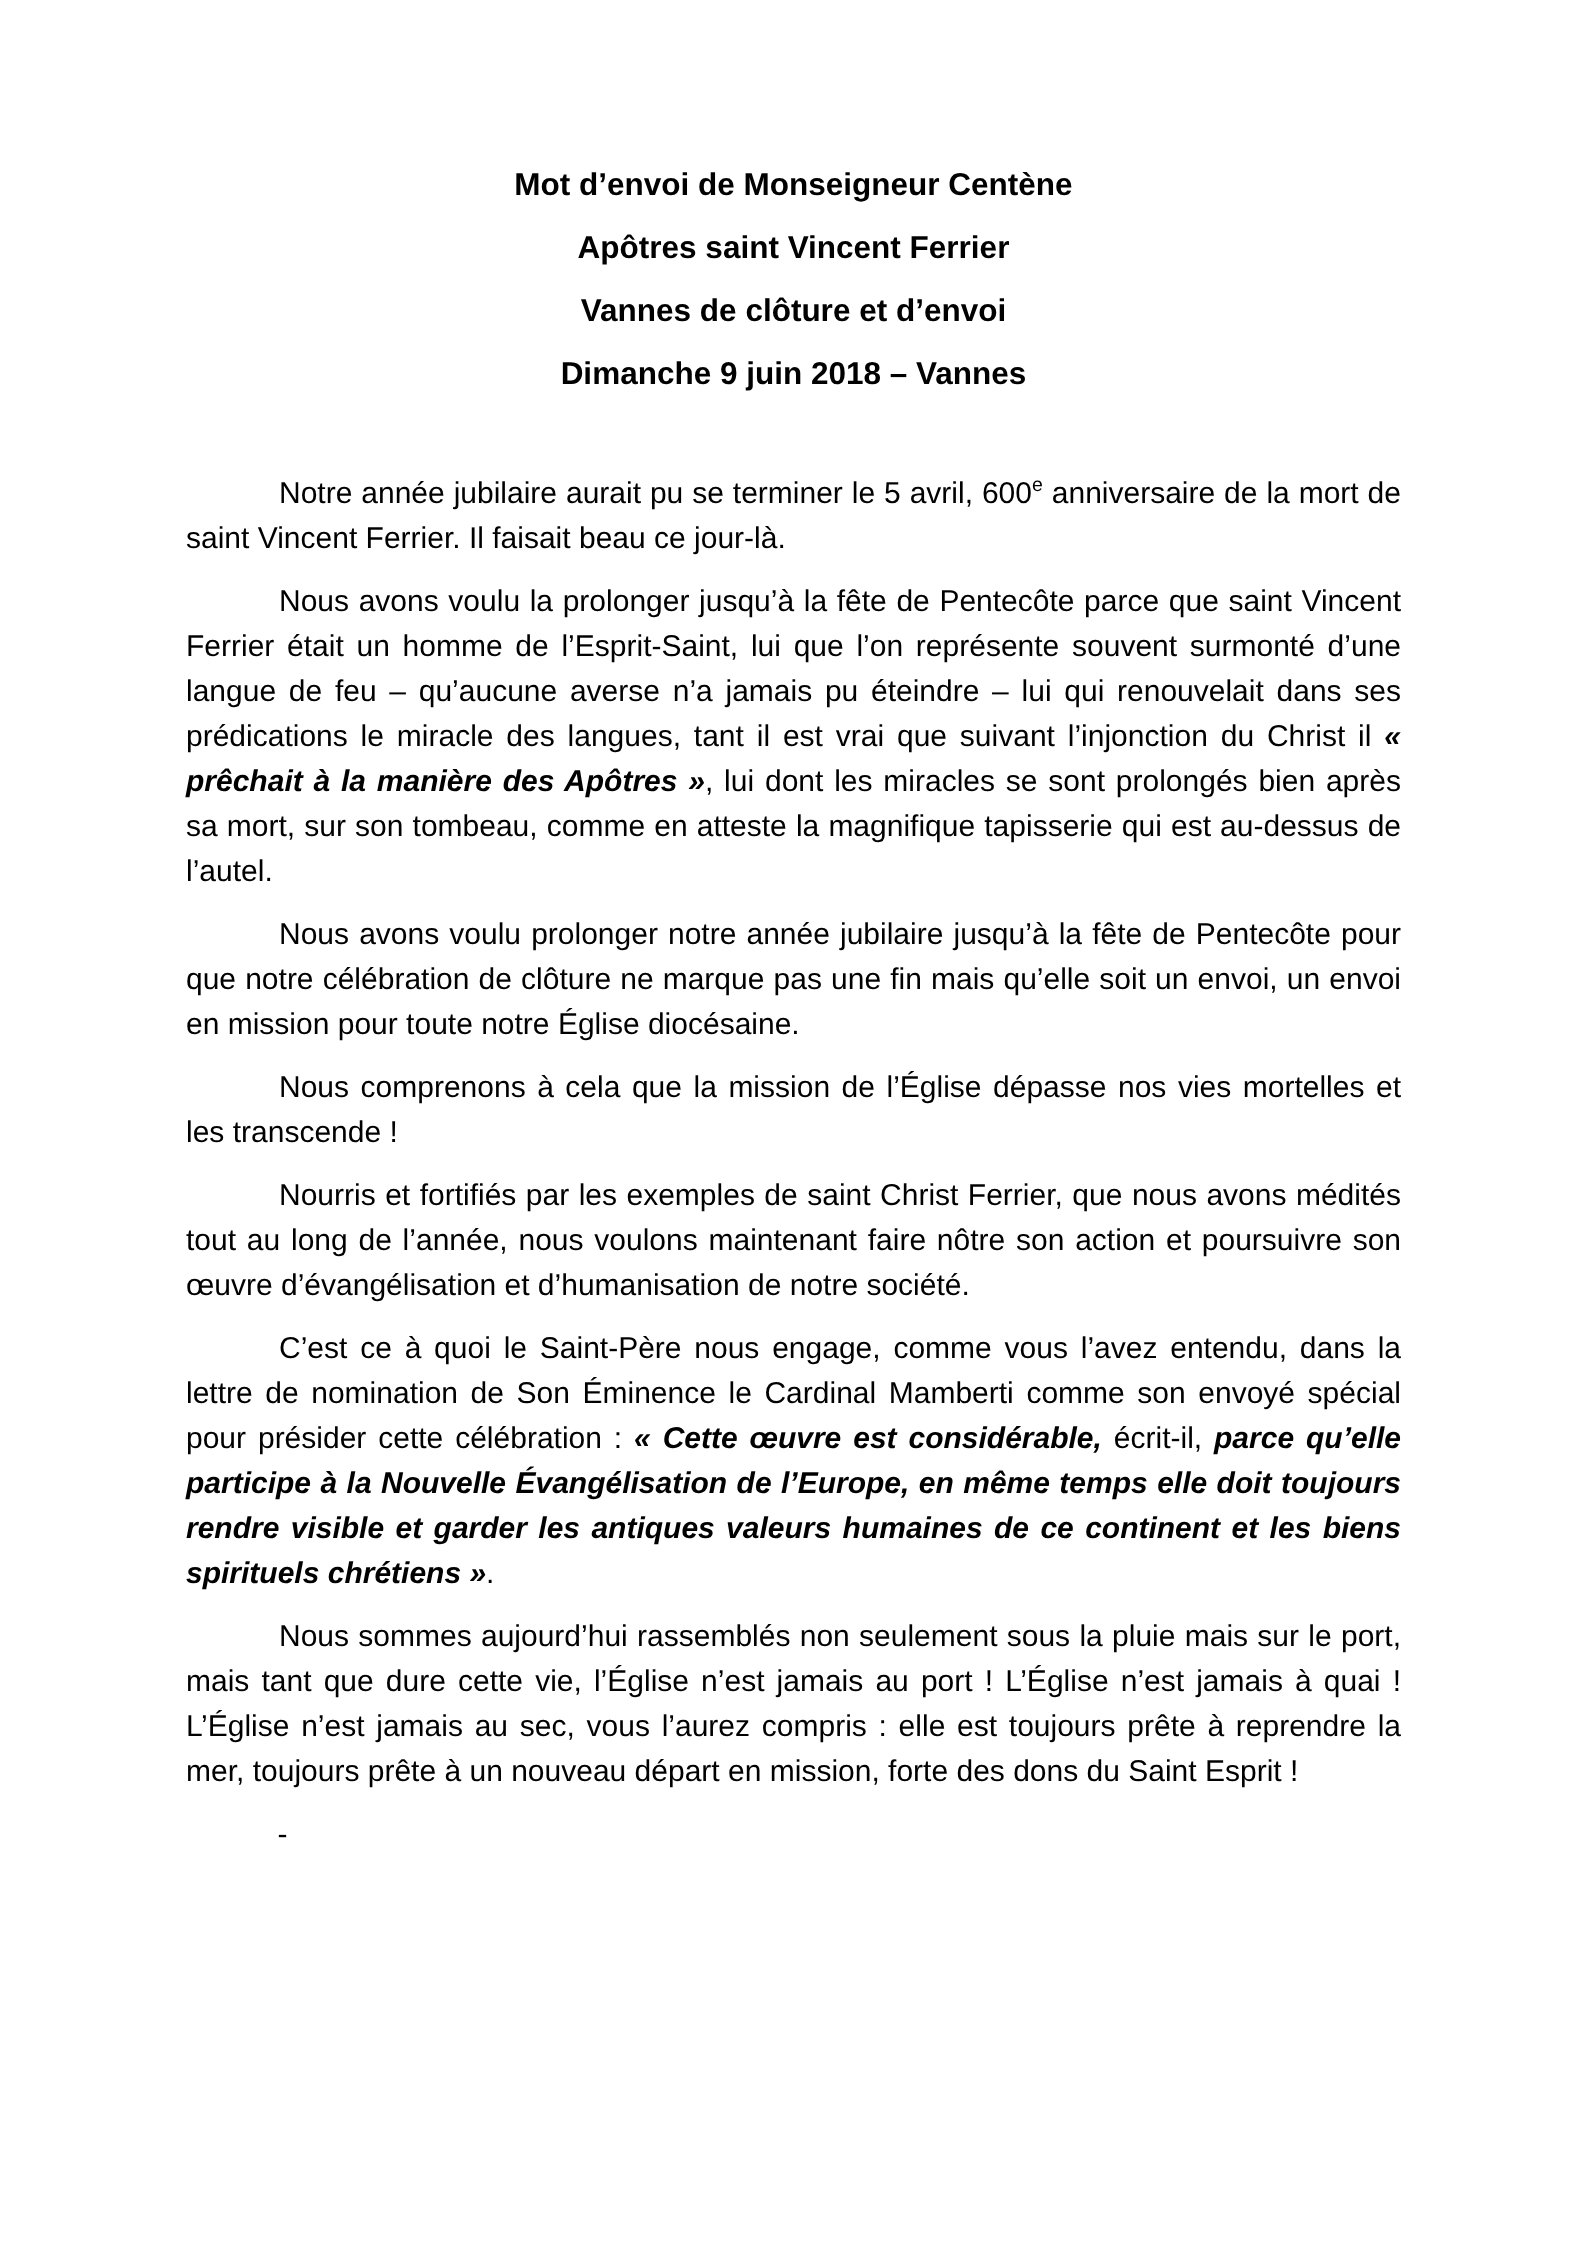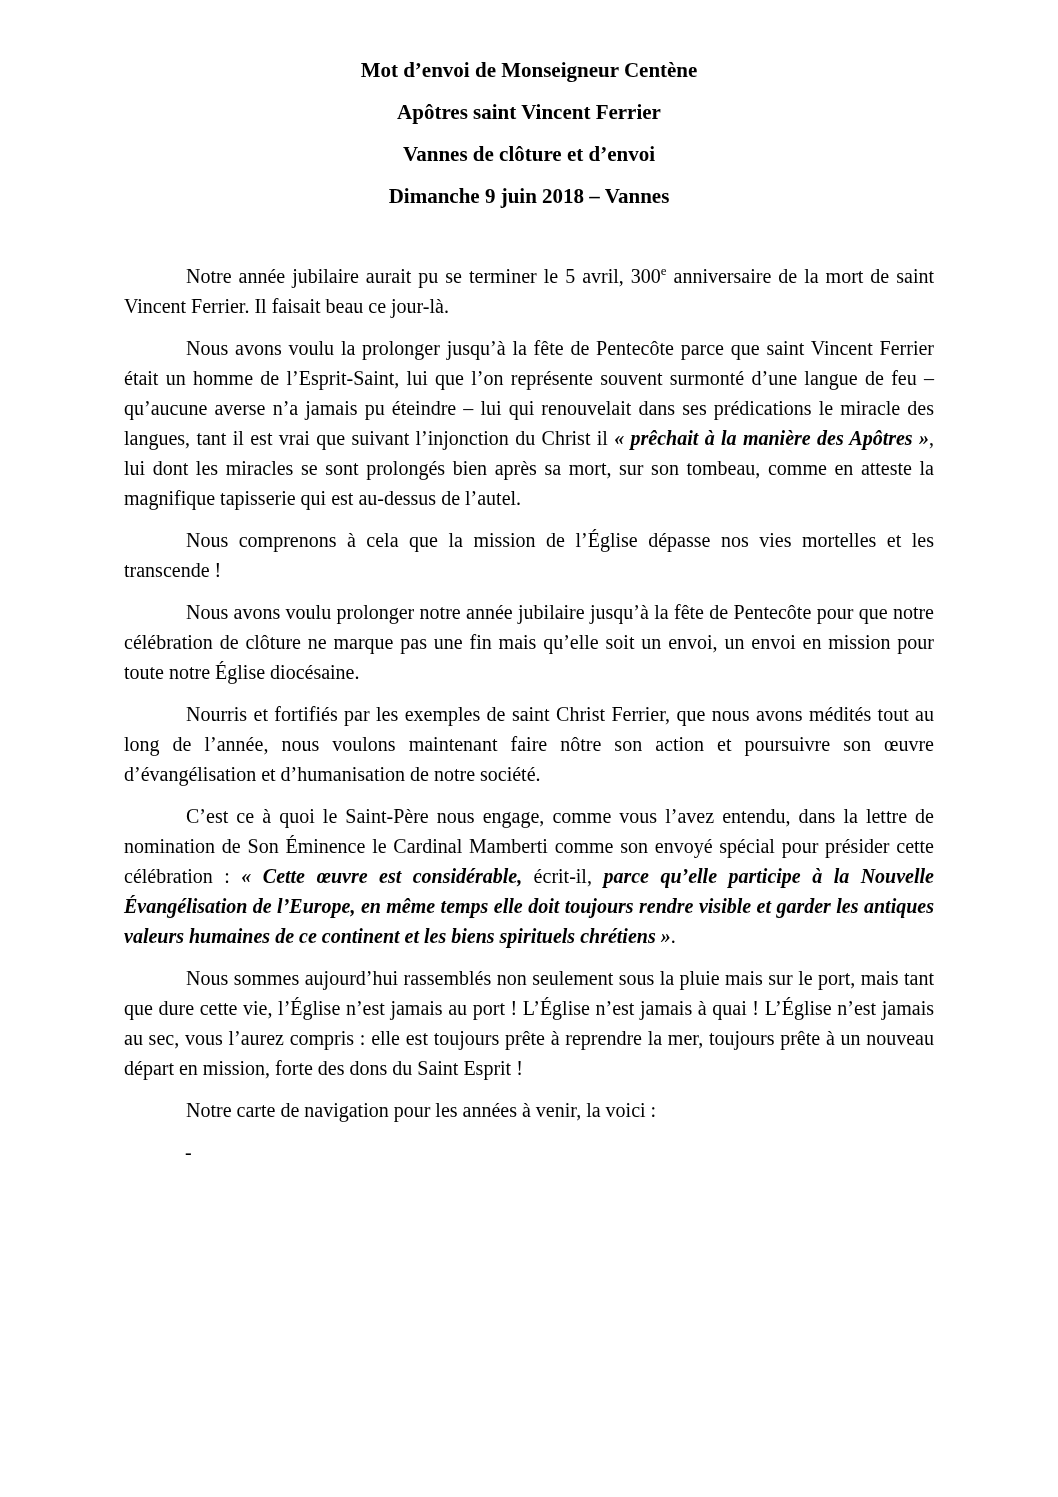--- a/index.html
+++ b/index.html
@@ -3,23 +3,23 @@
 <meta charset="utf-8">
 <style>
   html, body { margin: 0; padding: 0; background: #ffffff; }
   .page {
     position: relative;
     width: 1058px;
     height: 1497px;
     margin: 0 auto;
     background: #ffffff;
     color: #000000;
-    font-family: Liberation Serif, serif;
+    font-family: Liberation Sans, sans-serif;
     box-sizing: border-box;
-    padding: 58px 124px 0 124px;
+    padding: 111px 124px 0 124px;
     overflow: hidden;
   }
   .doc-header p {
     margin: 0 0 17px 0;
     text-align: center;
     font-weight: bold;
     font-size: 21px;
     line-height: 25px;
   }
   .doc-body {
@@ -48,25 +48,24 @@
 <body>
 
 <div class="page">
   <div class="doc-header">
     <p>Mot d’envoi de Monseigneur Centène</p>
     <p>Apôtres saint Vincent Ferrier</p>
     <p>Vannes de clôture et d’envoi</p>
     <p>Dimanche 9 juin 2018 – Vannes</p>
   </div>
   <div class="doc-body">
-      <p class="para"><span class="seg-normal">Notre année jubilaire aurait pu se terminer le 5 avril, 300</span><sup class="seg-superscript">e</sup><span class="seg-normal"> anniversaire de la mort de saint Vincent Ferrier. Il faisait beau ce jour-là.</span></p>
+      <p class="para"><span class="seg-normal">Notre année jubilaire aurait pu se terminer le 5 avril, 600</span><sup class="seg-superscript">e</sup><span class="seg-normal"> anniversaire de la mort de saint Vincent Ferrier. Il faisait beau ce jour-là.</span></p>
       <p class="para"><span class="seg-normal">Nous avons voulu la prolonger jusqu’à la fête de Pentecôte parce que saint Vincent Ferrier était un homme de l’Esprit-Saint, lui que l’on représente souvent surmonté d’une langue de feu – qu’aucune averse n’a jamais pu éteindre – lui qui renouvelait dans ses prédications le miracle des langues, tant il est vrai que suivant l’injonction du Christ il </span><span class="seg-bold-italic">« prêchait à la manière des Apôtres »</span><span class="seg-normal">, lui dont les miracles se sont prolongés bien après sa mort, sur son tombeau, comme en atteste la magnifique tapisserie qui est au-dessus de l’autel.</span></p>
+      <p class="para"><span class="seg-normal">Nous avons voulu prolonger notre année jubilaire jusqu’à la fête de Pentecôte pour que notre célébration de clôture ne marque pas une fin mais qu’elle soit un envoi, un envoi en mission pour toute notre Église diocésaine.</span></p>
       <p class="para"><span class="seg-normal">Nous comprenons à cela que la mission de l’Église dépasse nos vies mortelles et les transcende !</span></p>
-      <p class="para"><span class="seg-normal">Nous avons voulu prolonger notre année jubilaire jusqu’à la fête de Pentecôte pour que notre célébration de clôture ne marque pas une fin mais qu’elle soit un envoi, un envoi en mission pour toute notre Église diocésaine.</span></p>
       <p class="para"><span class="seg-normal">Nourris et fortifiés par les exemples de saint Christ Ferrier, que nous avons médités tout au long de l’année, nous voulons maintenant faire nôtre son action et poursuivre son œuvre d’évangélisation et d’humanisation de notre société.</span></p>
       <p class="para"><span class="seg-normal">C’est ce à quoi le Saint-Père nous engage, comme vous l’avez entendu, dans la lettre de nomination de Son Éminence le Cardinal Mamberti comme son envoyé spécial pour présider cette célébration : </span><span class="seg-bold-italic">« Cette œuvre est considérable,</span><span class="seg-normal"> écrit-il, </span><span class="seg-bold-italic">parce qu’elle participe à la Nouvelle Évangélisation de l’Europe, en même temps elle doit toujours rendre visible et garder les antiques valeurs humaines de ce continent et les biens spirituels chrétiens »</span><span class="seg-normal">.</span></p>
       <p class="para"><span class="seg-normal">Nous sommes aujourd’hui rassemblés non seulement sous la pluie mais sur le port, mais tant que dure cette vie, l’Église n’est jamais au port ! L’Église n’est jamais à quai ! L’Église n’est jamais au sec, vous l’aurez compris : elle est toujours prête à reprendre la mer, toujours prête à un nouveau départ en mission, forte des dons du Saint Esprit !</span></p>
-      <p class="para"><span class="seg-normal">Notre carte de navigation pour les années à venir, la voici :</span></p>
       <div class="list-item">
         <span class="marker">-</span>
       </div>
     </div>
 </div>
 
 </body></html>

